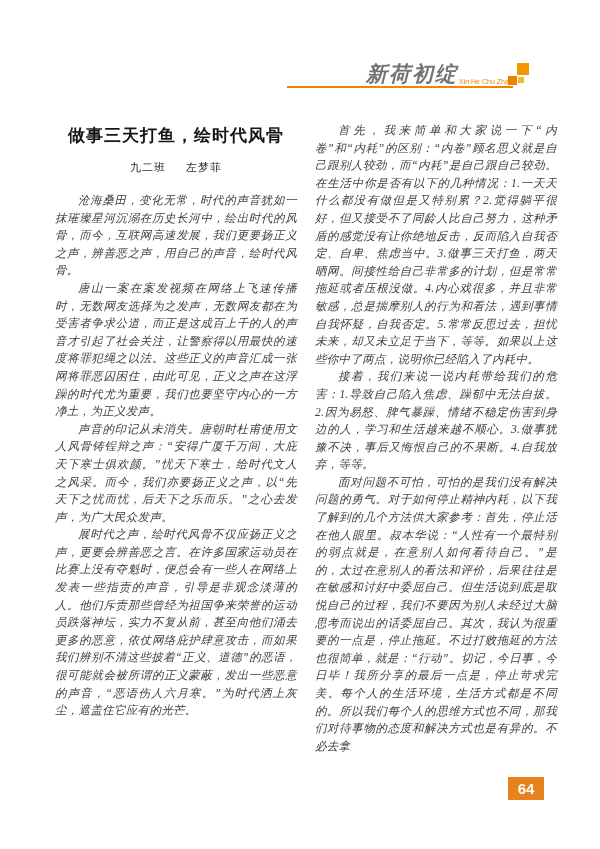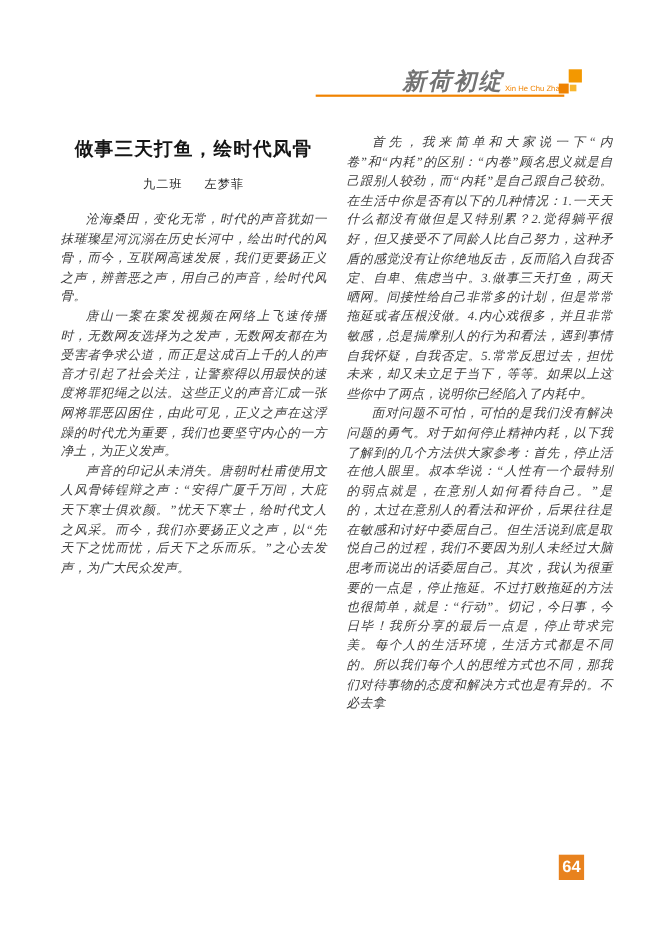--- a/index.html
+++ b/index.html
@@ -37,21 +37,21 @@
     margin:13px 0 17px 0; text-align:center;
     font-size:11px; color:#262626; letter-spacing:1px;
   }
   .byline .cls { margin-right:20px; }
   .body-text p {
     margin:0; text-indent:2em; text-align:justify;
     font-size:11.5px; line-height:17.6px; color:#3d3d3d; letter-spacing:0.3px;font-style:italic;
   }
   
   .page-number {
-    position:absolute; left:508px; top:777px; width:23px; height:23px;
+    position:absolute; left:508px; top:777px; width:36px; height:23px;
     background:#E8821E; color:#ffffff;
     font-family:"Liberation Sans", sans-serif; font-size:15px; font-weight:bold;
     display:flex; align-items:center; justify-content:center;
   }
 </style>
 </head>
 <body>
 
 <div class="page">
 
@@ -68,26 +68,28 @@
 
     <article class="col">
       <h1 class="article-title">做事三天打鱼，绘时代风骨</h1>
       <div class="byline">
         <span class="cls">九二班</span><span>左梦菲</span>
       </div>
       <div class="body-text">
           <p>沧海桑田，变化无常，时代的声音犹如一抹璀璨星河沉溺在历史长河中，绘出时代的风骨，而今，互联网高速发展，我们更要扬正义之声，辨善恶之声，用自己的声音，绘时代风骨。</p>
           <p>唐山一案在案发视频在网络上飞速传播时，无数网友选择为之发声，无数网友都在为受害者争求公道，而正是这成百上千的人的声音才引起了社会关注，让警察得以用最快的速度将罪犯绳之以法。这些正义的声音汇成一张网将罪恶囚困住，由此可见，正义之声在这浮躁的时代尤为重要，我们也要坚守内心的一方净土，为正义发声。</p>
           <p>声音的印记从未消失。唐朝时杜甫使用文人风骨铸锃辩之声：“安得广厦千万间，大庇天下寒士俱欢颜。”忧天下寒士，给时代文人之风采。而今，我们亦要扬正义之声，以“先天下之忧而忧，后天下之乐而乐。”之心去发声，为广大民众发声。</p>
+          <p>展时代之声，绘时代风骨不仅应扬正义之声，更要会辨善恶之言。在许多国家运动员在比赛上没有夺魁时，便总会有一些人在网络上发表一些指责的声音，引导是非观念淡薄的人。他们斥责那些曾经为祖国争来荣誉的运动员跌落神坛，实力不复从前，甚至向他们涌去更多的恶意，依仗网络庇护肆意攻击，而如果我们辨别不清这些披着“正义、道德”的恶语，很可能就会被所谓的正义蒙蔽，发出一些恶意的声音，“恶语伤人六月寒。”为时代洒上灰尘，遮盖住它应有的光芒。</p>
         </div>
     </article>
 
     <article class="col">
       <div class="body-text">
           <p>首先，我来简单和大家说一下“内卷”和“内耗”的区别：“内卷”顾名思义就是自己跟别人较劲，而“内耗”是自己跟自己较劲。在生活中你是否有以下的几种情况：1.一天天什么都没有做但是又特别累？2.觉得躺平很好，但又接受不了同龄人比自己努力，这种矛盾的感觉没有让你绝地反击，反而陷入自我否定、自卑、焦虑当中。3.做事三天打鱼，两天晒网。间接性给自己非常多的计划，但是常常拖延或者压根没做。4.内心戏很多，并且非常敏感，总是揣摩别人的行为和看法，遇到事情自我怀疑，自我否定。5.常常反思过去，担忧未来，却又未立足于当下，等等。如果以上这些你中了两点，说明你已经陷入了内耗中。</p>
+          <p>接着，我们来说一说内耗带给我们的危害：1.导致自己陷入焦虑、躁郁中无法自拔。2.因为易怒、脾气暴躁、情绪不稳定伤害到身边的人，学习和生活越来越不顺心。3.做事犹豫不决，事后又悔恨自己的不果断。4.自我放弃，等等。</p>
           <p>面对问题不可怕，可怕的是我们没有解决问题的勇气。对于如何停止精神内耗，以下我了解到的几个方法供大家参考：首先，停止活在他人眼里。叔本华说：“人性有一个最特别的弱点就是，在意别人如何看待自己。”是的，太过在意别人的看法和评价，后果往往是在敏感和讨好中委屈自己。但生活说到底是取悦自己的过程，我们不要因为别人未经过大脑思考而说出的话委屈自己。其次，我认为很重要的一点是，停止拖延。不过打败拖延的方法也很简单，就是：“行动”。切记，今日事，今日毕！我所分享的最后一点是，停止苛求完美。每个人的生活环境，生活方式都是不同的。所以我们每个人的思维方式也不同，那我们对待事物的态度和解决方式也是有异的。不必去拿</p>
         </div>
     </article>
 
   </main>
 
   <div class="page-number">64</div>
 
 </div>
 

